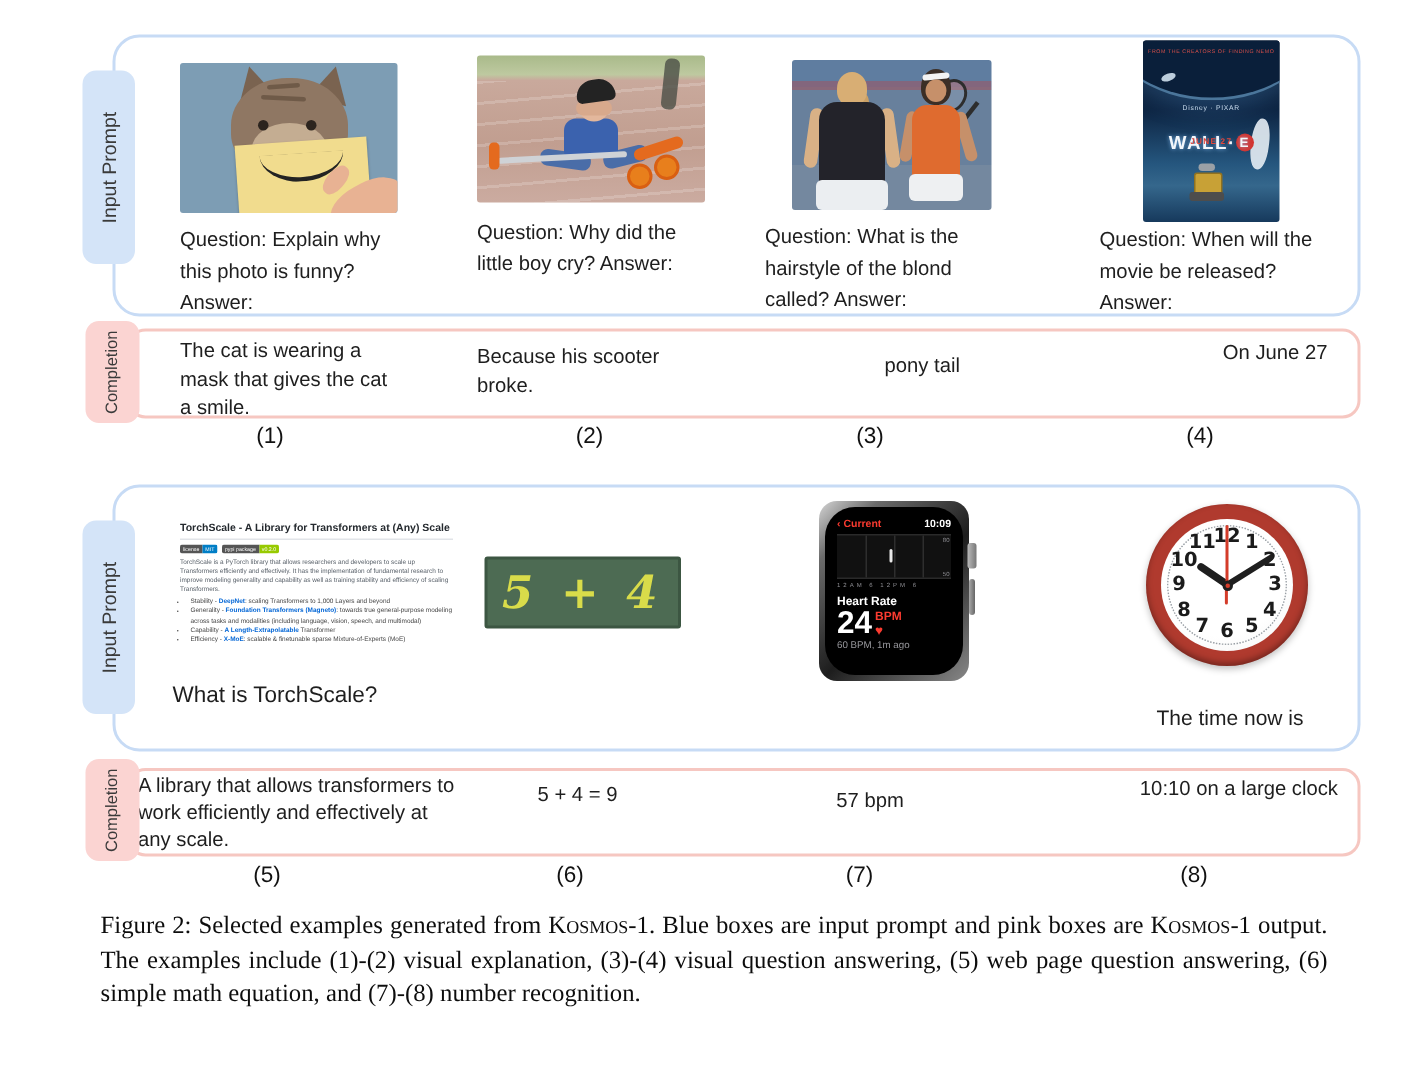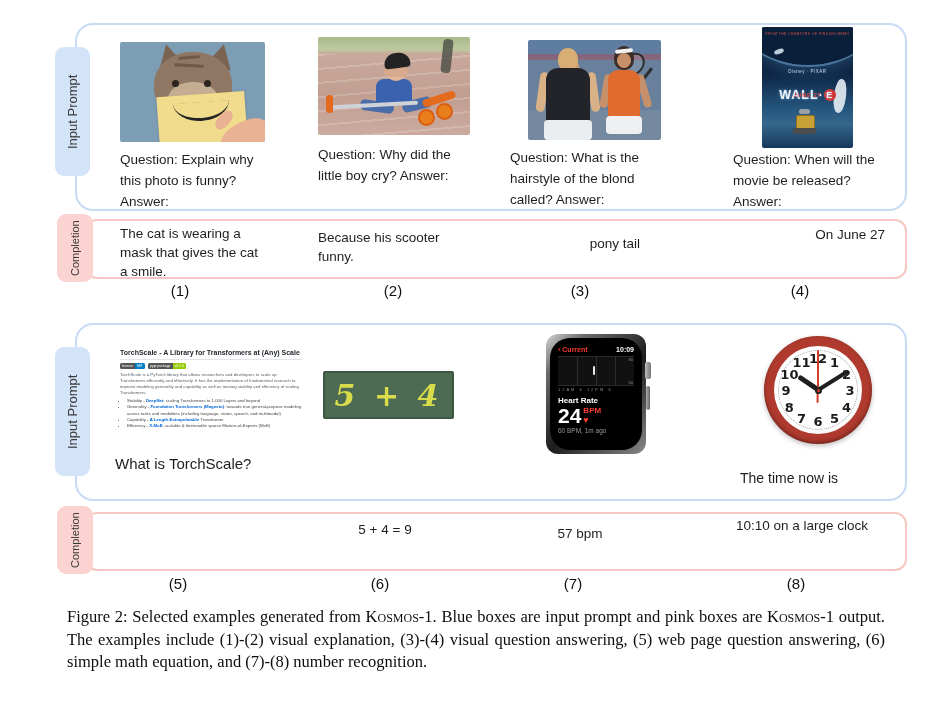--- a/index.html
+++ b/index.html
@@ -227,21 +227,21 @@
     <div class="robot-body"></div>
     <div class="robot-tread"></div>
   </div>
   <div class="qtext" style="left:733px; top:149px; width:168px;">Question: When will the movie be released? Answer:</div>
 
   <div class="box-pink" style="left:85px; top:219px; width:818px; height:56px;"></div>
   <div class="vlabel pink" style="left:57px; top:214px; width:36px; height:68px;">
     <span>Completion</span>
   </div>
   <div class="ctext" style="left:120px; top:224px; width:146px;">The cat is wearing a mask that gives the cat a smile.</div>
-  <div class="ctext" style="left:318px; top:228px; width:150px;">Because his scooter funny.</div>
+  <div class="ctext" style="left:318px; top:228px; width:150px;">Because his scooter broke.</div>
   <div class="ctext" style="left:520px; top:234px; width:120px; text-align:right;">pony tail</div>
   <div class="ctext" style="left:725px; top:225px; width:160px; text-align:right;">On June 27</div>
 
   <div class="pnum" style="left:150px; top:282px;">(1)</div>
   <div class="pnum" style="left:363px; top:282px;">(2)</div>
   <div class="pnum" style="left:550px; top:282px;">(3)</div>
   <div class="pnum" style="left:770px; top:282px;">(4)</div>
 
   <div class="box-blue" style="left:75px; top:323px; width:828px; height:174px;"></div>
   <div class="vlabel blue" style="left:55px; top:347px; width:35px; height:129px;">
@@ -319,29 +319,30 @@
       <span class="cnum" style="left:15.4px; top:27.5px;">10</span>
       <span class="cnum" style="left:27.5px; top:16.4px;">11</span>
       <div class="chand hour"></div>
       <div class="chand minute"></div>
       <div class="chand second"></div>
       <div class="chand sectail"></div>
       <div class="ccap"></div>
       <div class="ccap2"></div>
     </div>
   </div>
-  <div class="qtext" style="left:740px; top:468px; width:160px; font-size:14px; text-align:left;">The time now is</div>
+  <div class="qtext" style="left:740px; top:468px; width:160px; font-size:14px; text-align:center;">The time now is</div>
 
   <div class="box-pink" style="left:85px; top:512px; width:818px; height:55px;"></div>
   <div class="vlabel pink" style="left:57px; top:506px; width:36px; height:68px;">
     <span>Completion</span>
   </div>
+  <div class="ctext" style="left:92px; top:515px; width:212px; line-height:18px;">A library that allows transformers to work efficiently and effectively at any scale.</div>
   <div class="ctext" style="left:325px; top:520px; width:120px; text-align:center;">5 + 4 = 9</div>
   <div class="ctext" style="left:520px; top:524px; width:120px; text-align:center;">57 bpm</div>
-  <div class="ctext" style="left:712px; top:516px; width:180px; text-align:center;">10:10 on a large clock</div>
+  <div class="ctext" style="left:712px; top:516px; width:180px; text-align:right;">10:10 on a large clock</div>
 
   <div class="pnum" style="left:148px; top:575px;">(5)</div>
   <div class="pnum" style="left:350px; top:575px;">(6)</div>
   <div class="pnum" style="left:543px; top:575px;">(7)</div>
   <div class="pnum" style="left:766px; top:575px;">(8)</div>
 
   <div class="caption">
     <span>Figure 2: Selected examples generated from </span><span class="sc">Kosmos</span><span>-1. Blue boxes are input prompt and pink boxes are </span><span class="sc">Kosmos</span><span>-1 output. The examples include (1)-(2) visual explanation, (3)-(4) visual question answering, (5) web page question answering, (6) simple math equation, and (7)-(8) number recognition.</span>
   </div>
 

